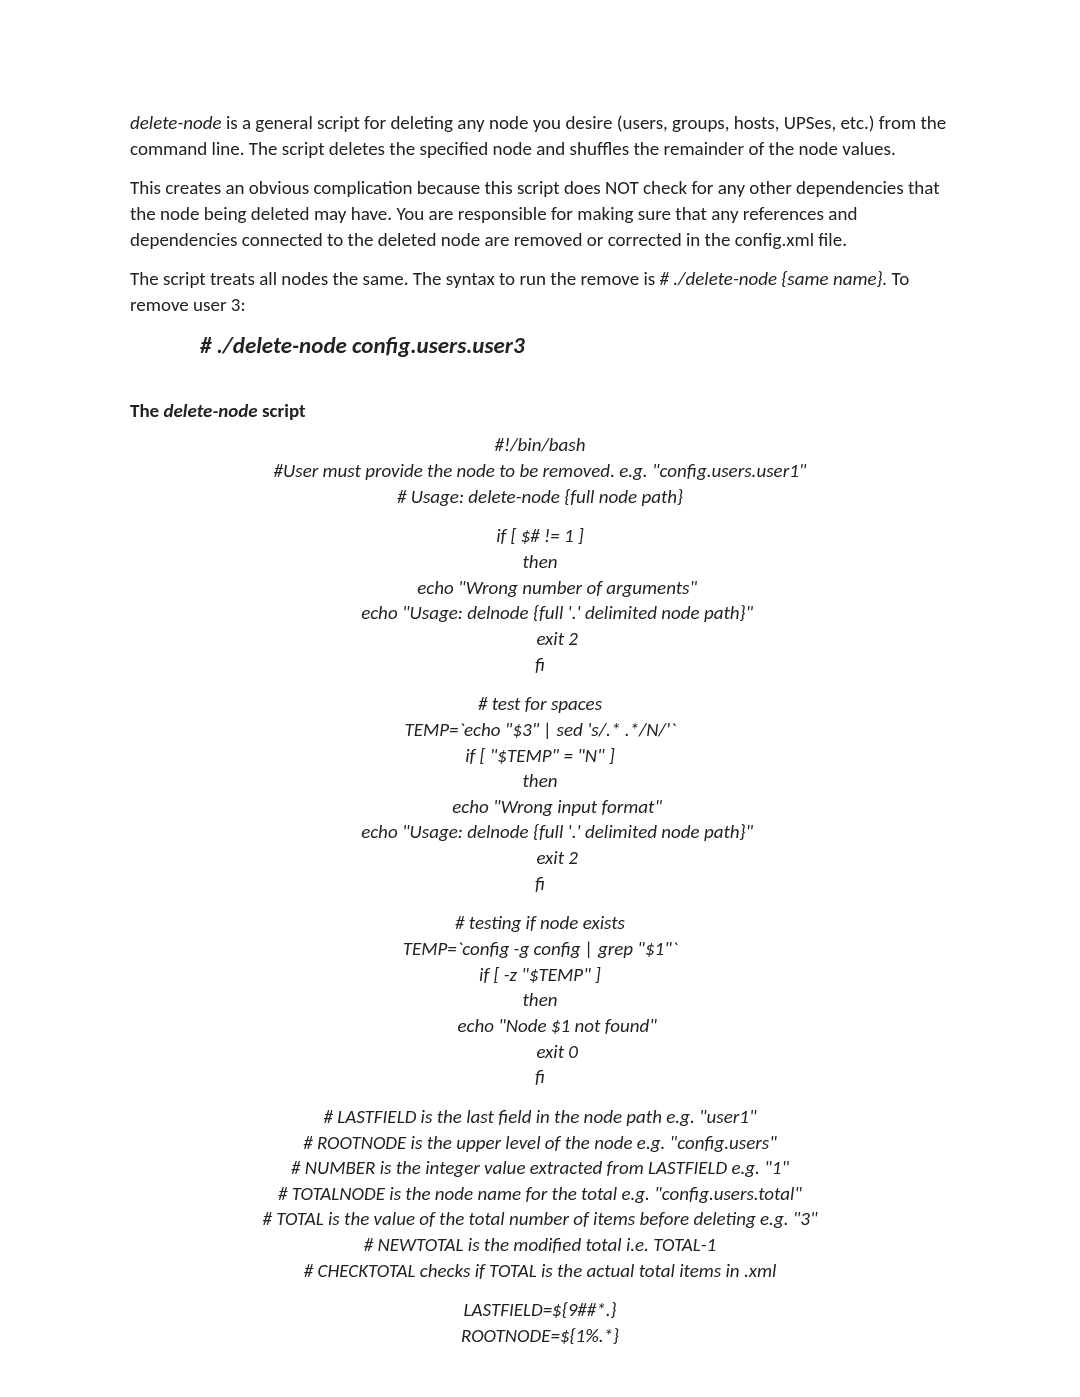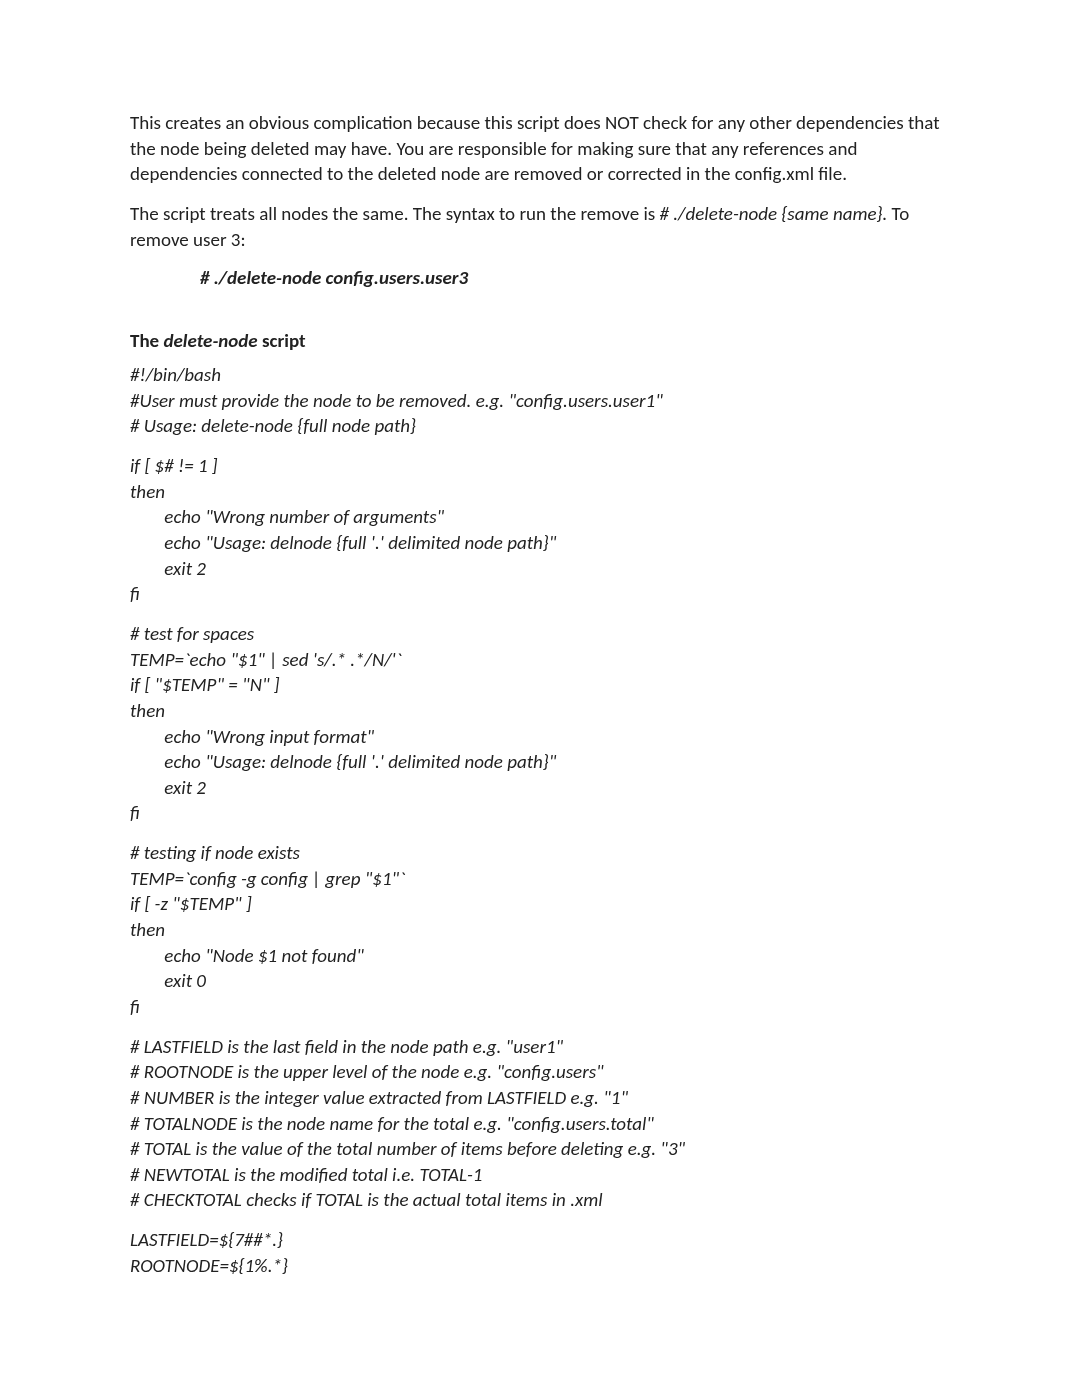--- a/index.html
+++ b/index.html
@@ -17,42 +17,46 @@
     position: relative;
   }
   .body-text {
     font-size: 19px;
     line-height: 1.35;
     margin: 0 0 14px 0;
   }
   .indent-cmd {
     font-style: italic;
     font-weight: 600;
-    font-size: 19px;
+    font-size: 23px;
     margin: 0 0 14px 70px;
   }
   .script-heading {
     font-weight: 700;
     font-size: 19px;
     margin: 40px 0 10px 0;
   }
   .script-pre {
     font-style: italic;
     font-size: 19px;
     line-height: 1.35;
     white-space: pre;
     font-family: inherit;
     margin: 0 0 14px 0;
+    text-align: center;
   }
 </style>
 </head>
 <body>
 
 <div class="page">
 
+  <p class="body-text">
+    <i><span>delete-node</span></i><span> is a general script for deleting any node you desire (users, groups, hosts, UPSes, etc.) from the command line. The script deletes the specified node and shuffles the remainder of the node values.</span>
+  </p>
 
 
   <p class="body-text">This creates an obvious complication because this script does NOT check for any other dependencies that the node being deleted may have. You are responsible for making sure that any references and dependencies connected to the deleted node are removed or corrected in the config.xml file.</p>
 
   <p class="body-text">
     <span>The script treats all nodes the same. The syntax to run the remove is </span><i><span># ./delete-node {same name}.</span></i><span> To remove user 3:</span>
   </p>
 
   <p class="indent-cmd"># ./delete-node config.users.user3</p>
 
@@ -63,37 +67,37 @@
   <div class="script-pre">#!/bin/bash
 #User must provide the node to be removed. e.g. "config.users.user1"
 # Usage: delete-node {full node path}</div>
   <div class="script-pre">if [ $# != 1 ]
 then
         echo "Wrong number of arguments"
         echo "Usage: delnode {full '.' delimited node path}"
         exit 2
 fi</div>
   <div class="script-pre"># test for spaces
-TEMP=`echo "$1" | sed 's/.* .*/N/'`
+TEMP=`echo "$3" | sed 's/.* .*/N/'`
 if [ "$TEMP" = "N" ]
 then
         echo "Wrong input format"
         echo "Usage: delnode {full '.' delimited node path}"
         exit 2
 fi</div>
   <div class="script-pre"># testing if node exists
 TEMP=`config -g config | grep "$1"`
 if [ -z "$TEMP" ]
 then
         echo "Node $1 not found"
         exit 0
 fi</div>
   <div class="script-pre"># LASTFIELD is the last field in the node path e.g. "user1"
 # ROOTNODE is the upper level of the node e.g. "config.users"
 # NUMBER is the integer value extracted from LASTFIELD e.g. "1"
 # TOTALNODE is the node name for the total e.g. "config.users.total"
 # TOTAL is the value of the total number of items before deleting e.g. "3"
 # NEWTOTAL is the modified total i.e. TOTAL-1
 # CHECKTOTAL checks if TOTAL is the actual total items in .xml</div>
-  <div class="script-pre">LASTFIELD=${7##*.}
+  <div class="script-pre">LASTFIELD=${9##*.}
 ROOTNODE=${1%.*}</div>
 
 </div>
 
 </body></html>

